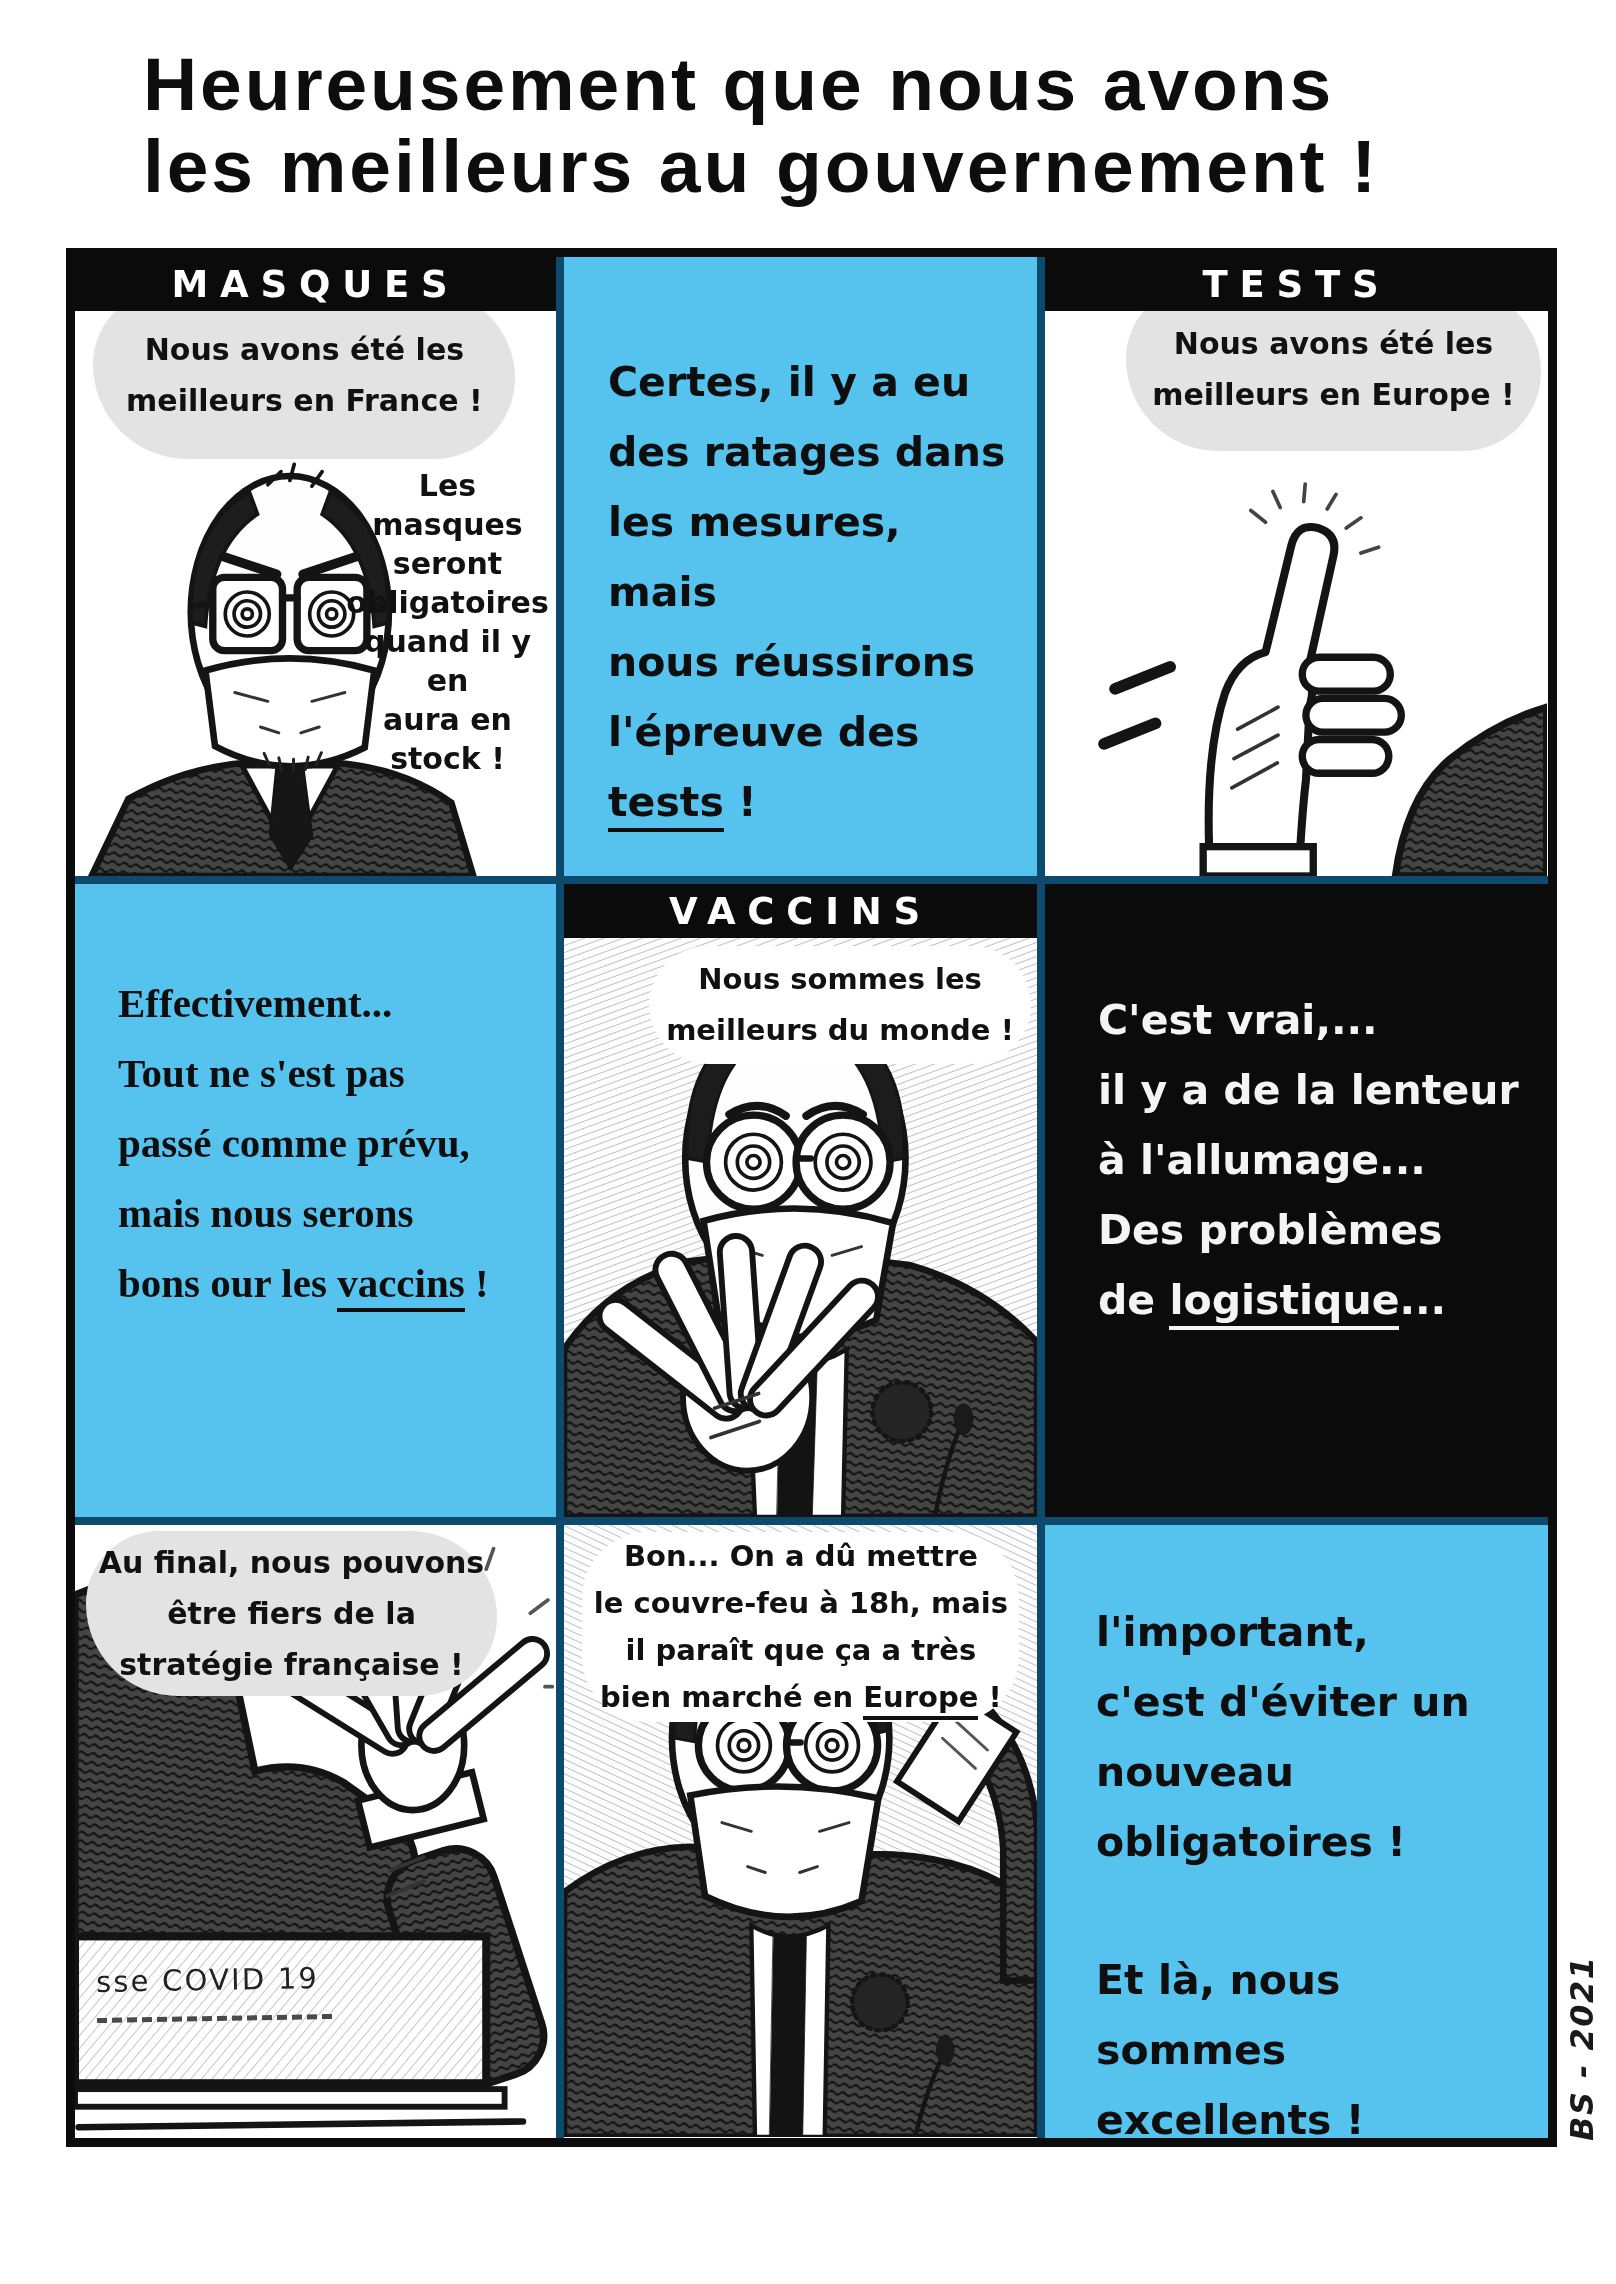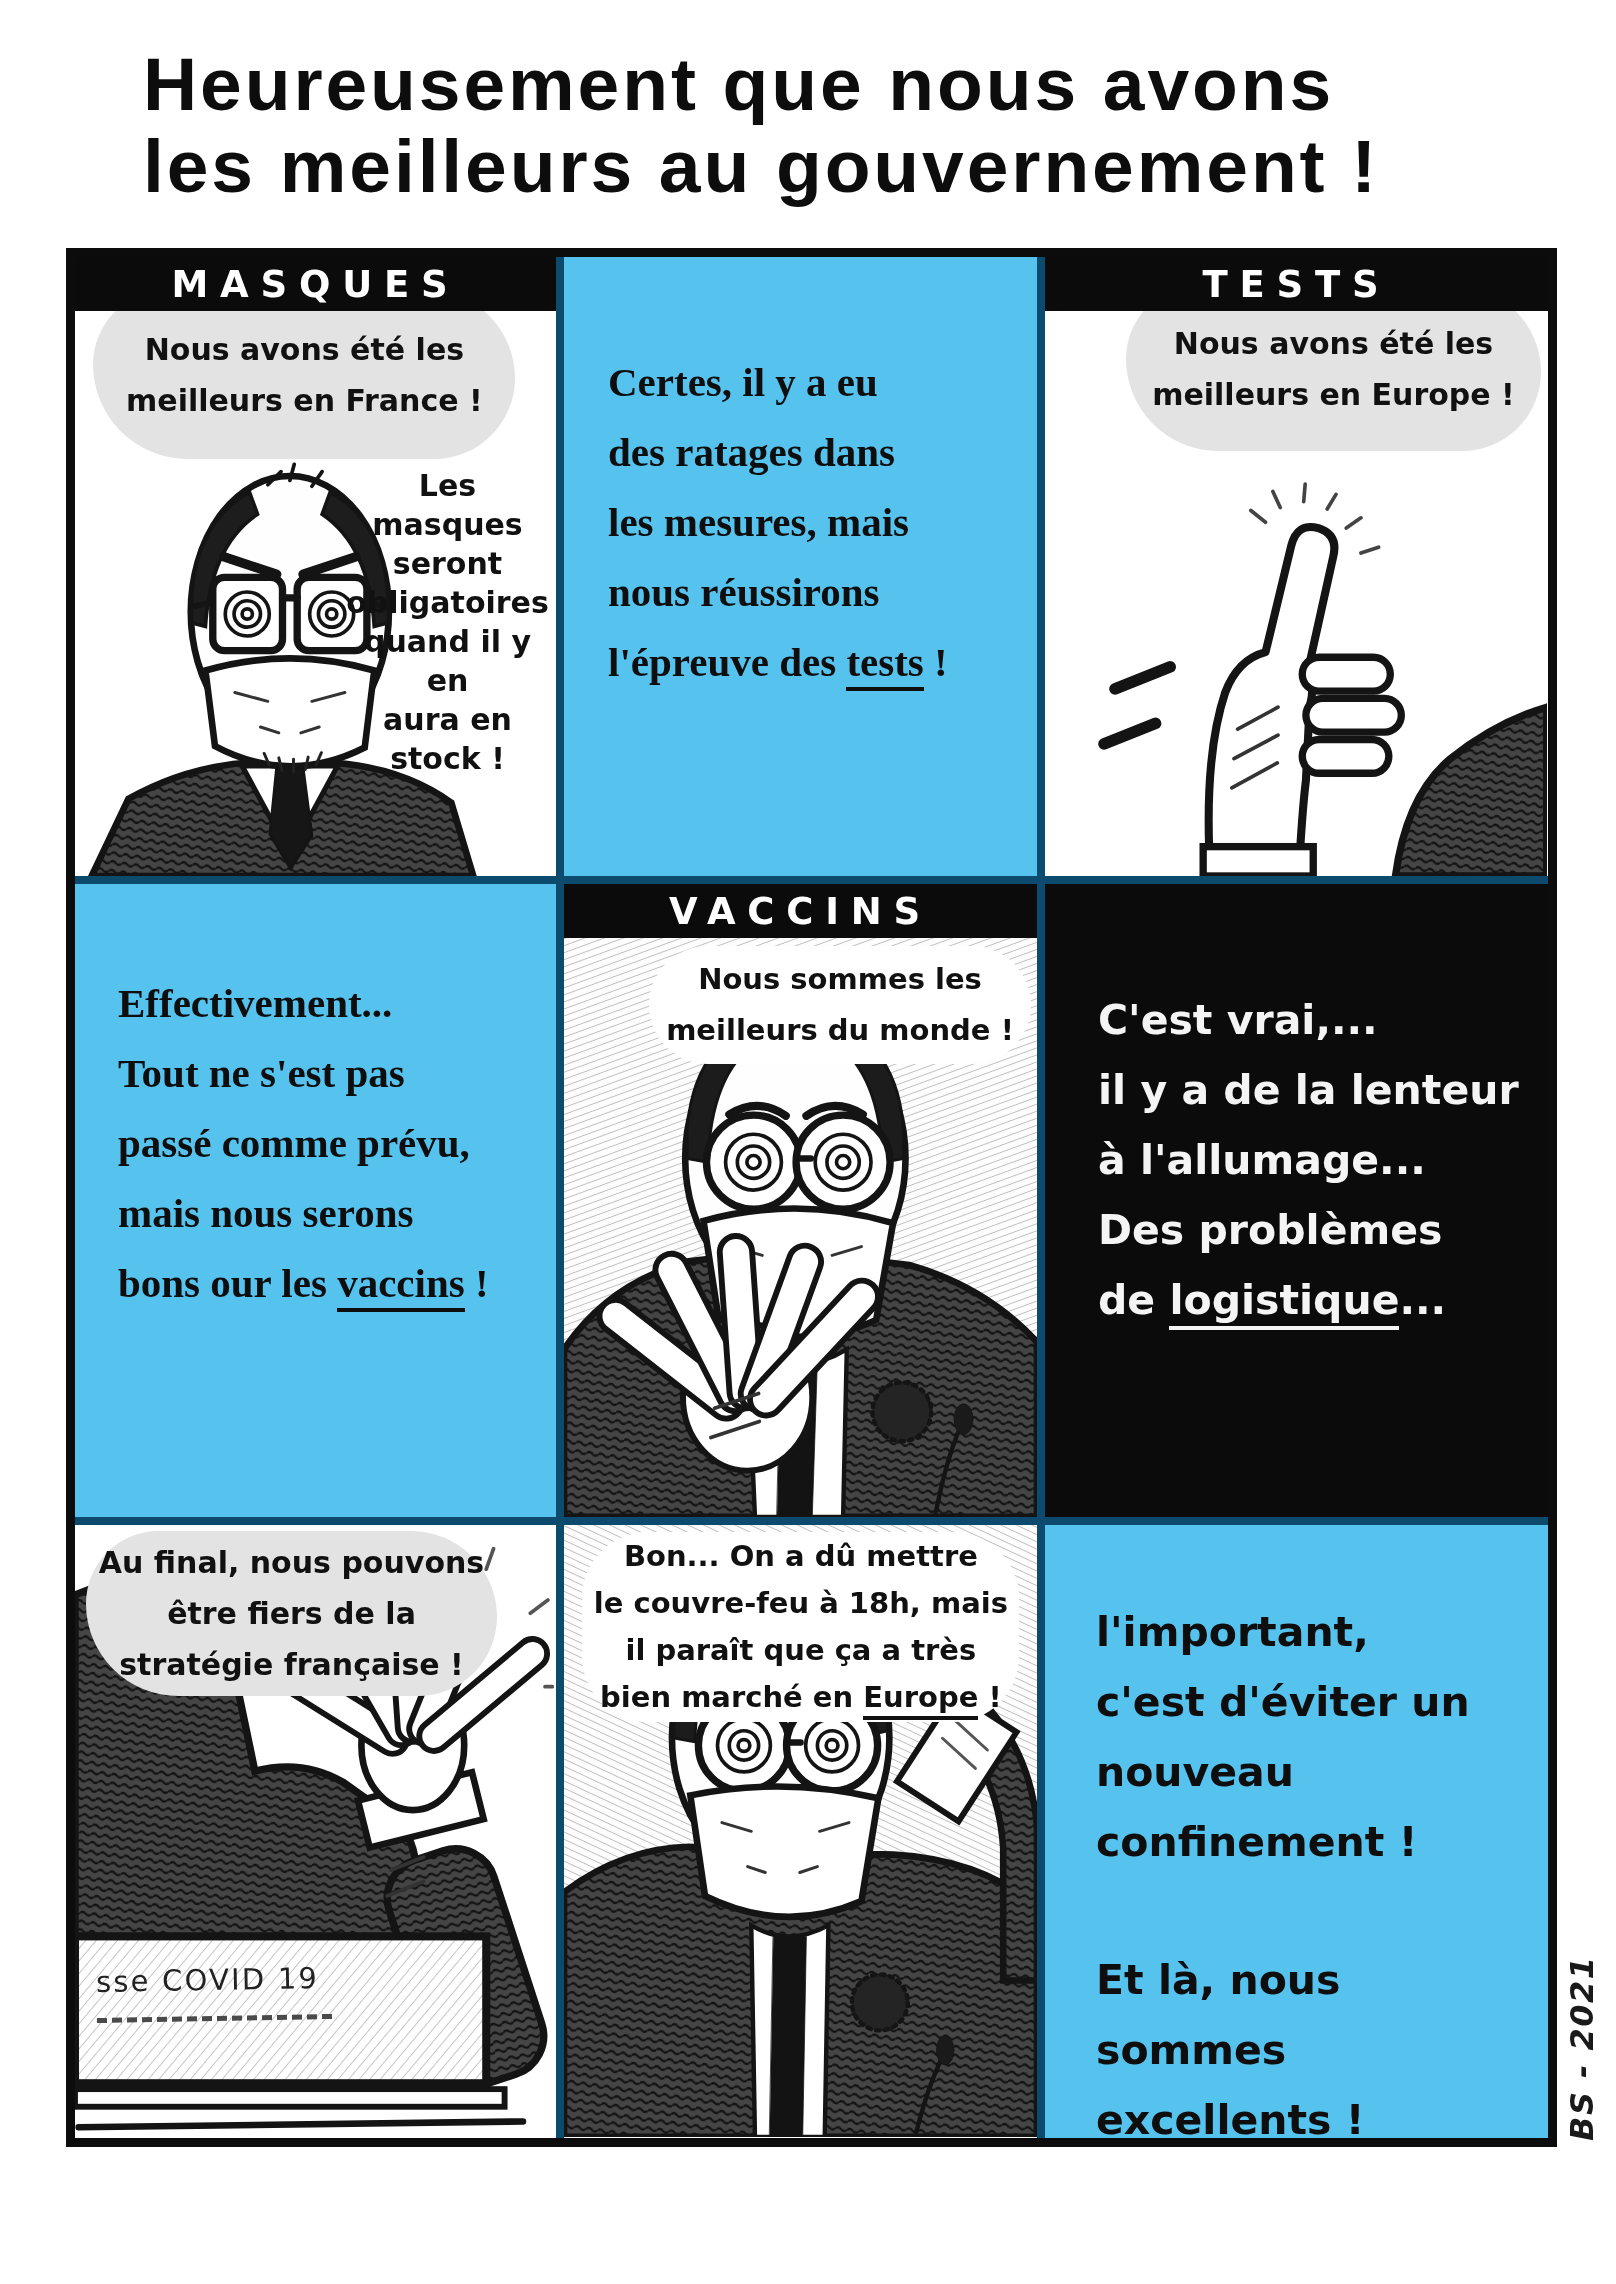--- a/index.html
+++ b/index.html
@@ -31,21 +31,21 @@
   #p3 .bubble{left:81px;top:29px;width:415px;height:165px;}
   #p5 .bubble{left:85px;top:62px;width:382px;height:118px;border-radius:59px;font-size:29px;}
   #p7 .bubble{left:11px;top:5.9px;width:411px;height:165px;}
   #p8 .bubble{left:18.4px;top:7.3px;width:437px;height:190px;border-radius:66px;font-size:29px;line-height:47px;}
 
   .caption{position:absolute;z-index:2;left:268px;top:209px;width:209px;font-weight:700;font-size:30px;
            line-height:39px;text-align:center;white-space:pre-line;color:#111;}
 
   .text-big{position:relative;z-index:2;font-weight:700;font-size:41px;line-height:70px;
             white-space:pre-line;color:#0e0e0e;}
-  #p2 .text-big{padding:90px 22px 0 44px;font-family:Liberation Serif, serif;}
+  #p2 .text-big{padding:90px 22px 0 44px;}
   #p4 .text-big{padding:84px 1px 0 43px;font-family:Liberation Serif, serif;}
   #p6 .text-big{padding:101px 18.4px 0 53px;color:#f4f4f4;}
   #p9 .text-big{padding:72px 14.7px 0 51px;}
   #p9 .para2{display:block;margin-top:68px;}
 
   .ul{border-bottom:4.4px solid currentColor;padding-bottom:1.5px;}
 
   .sign{position:absolute;z-index:2;left:20.6px;top:438px;font-size:29px;letter-spacing:2.2px;
         color:#222;transform:rotate(-1deg);font-weight:400;}
   .sign-scribble{position:absolute;z-index:2;left:22px;top:491px;width:235px;height:0;
@@ -312,21 +312,21 @@
       </svg>
       <div class="bubble white"><span><span>Bon... On a dû mettre
 le couvre-feu à 18h, mais
 il paraît que ça a très
 bien marché en </span><span class="ul">Europe</span><span> !</span></span></div>
     </section>
 
     <section class="panel blue" id="p9">
       <div class="text-big"><span>l'important,
 c'est d'éviter un
-nouveau confinement !</span><span class="para2"><span>Et là, nous
+nouveau obligatoires !</span><span class="para2"><span>Et là, nous
 sommes </span><span class="ul">excellents</span><span> !</span></span></div>
     </section>
 
   </div>
 
   <div class="sig">BS - 2021</div>
 
 </div>
 
 

